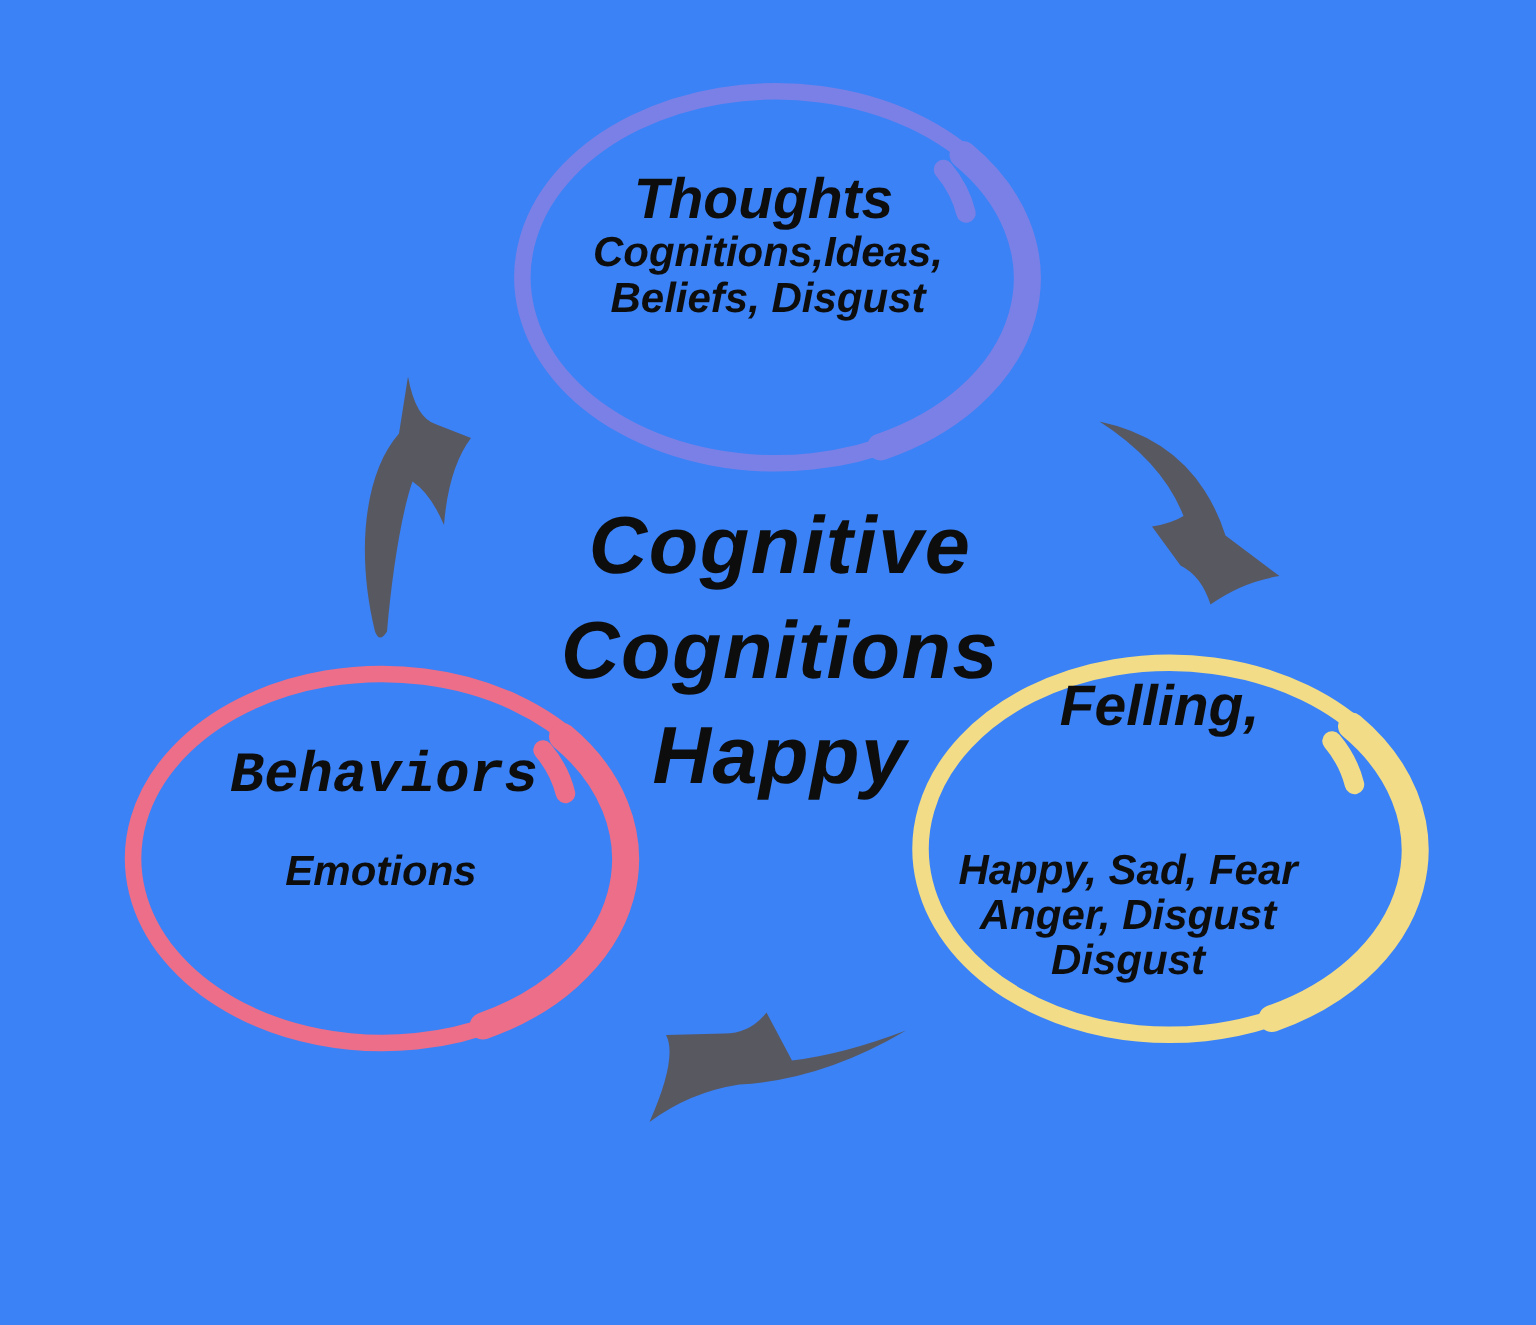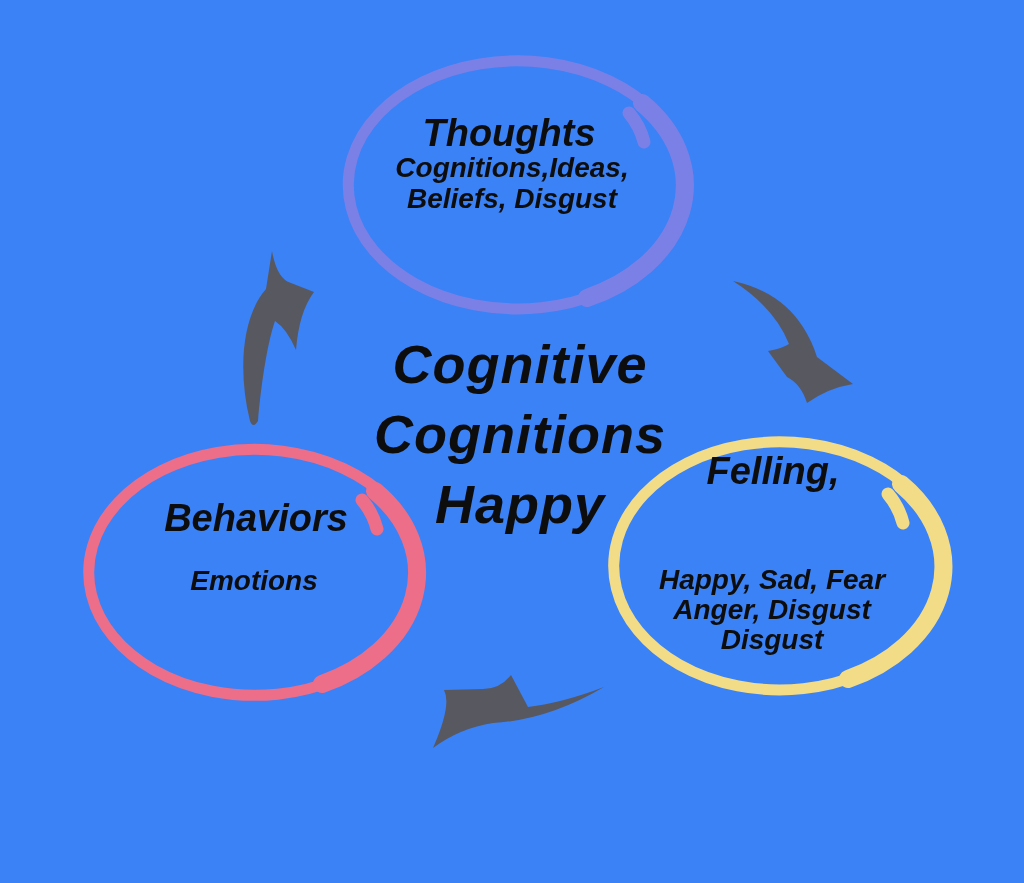--- a/index.html
+++ b/index.html
@@ -93,25 +93,25 @@
     <div>Cognitions,Ideas,</div>
     <div>Beliefs, Disgust</div>
   </div>
 
   <div class="txt center-title" style="left:520px; top:314px;margin-top:15px;">
     <div>Cognitive</div>
     <div>Cognitions</div>
     <div>Happy</div>
   </div>
 
-  <div class="txt node-label" style="left:256px; top:498px;">Behaviors</div>
+  <div class="txt node-label" style="left:256px; top:498px;font-family:Liberation Mono, monospace;">Behaviors</div>
   <div class="txt node-details" style="left:254px; top:565px;">Emotions</div>
 
   <div class="txt node-label" style="left:773px; top:452px; line-height:39px;">
     <div>Felling,</div>
   </div>
-  <div class="txt node-details feelings-details" style="left:772px; top:565px;">
+  <div class="txt node-details feelings-details" style="left:752px; top:565px;">
     <div>Happy, Sad, Fear</div>
     <div>Anger, Disgust</div>
     <div>Disgust</div>
   </div>
 
 </div>
 
 </body></html>

